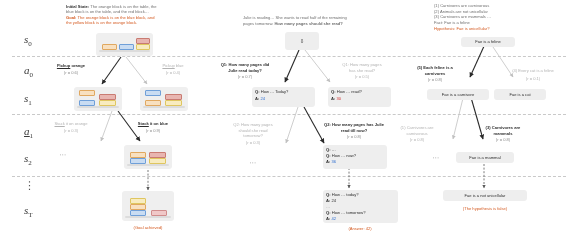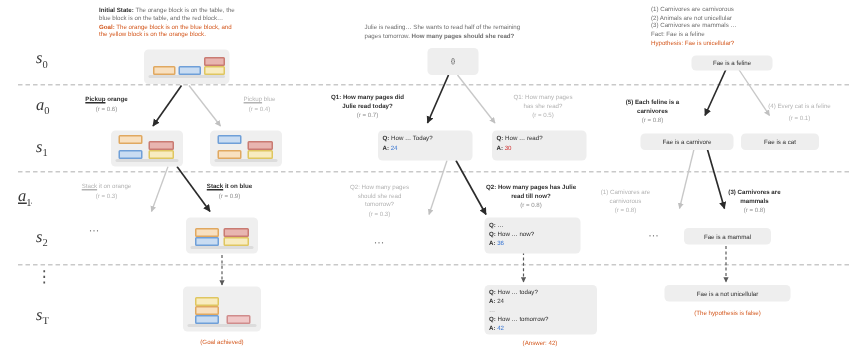--- a/index.html
+++ b/index.html
@@ -44,21 +44,21 @@
 
 <div class="root">
 
   <div class="sep" style="top:56px;"></div>
   <div class="sep" style="top:114px;"></div>
   <div class="sep" style="top:176px;"></div>
 
   <div class="rowlab" style="left:24px;top:33px;"><span>s</span><sub>0</sub></div>
   <div class="rowlab" style="left:24px;top:64px;"><span>a</span><sub>0</sub></div>
   <div class="rowlab" style="left:24px;top:92px;"><span>s</span><sub>1</sub></div>
-  <div class="rowlab" style="left:12px;top:125px;text-decoration:underline;"><span>a</span><sub>1</sub></div>
+  <div class="rowlab" style="left:24px;top:125px;text-decoration:underline;"><span>a</span><sub>1</sub></div>
   <div class="rowlab" style="left:24px;top:152px;"><span>s</span><sub>2</sub></div>
   <div class="vdots" style="left:24px;top:182px;width:10px;"><span>⋮</span></div>
   <div class="rowlab" style="left:24px;top:204px;"><span>s</span><sub>T</sub></div>
 
   <svg class="ov" viewBox="0 0 570 239">
     <defs>
       <marker id="ab" markerWidth="5" markerHeight="5" refX="4" refY="2.2" orient="auto">
         <path d="M0,0 L4.4,2.2 L0,4.4 z" fill="#2b2b2b"></path>
       </marker>
       <marker id="ag" markerWidth="5" markerHeight="5" refX="4" refY="2.2" orient="auto">

